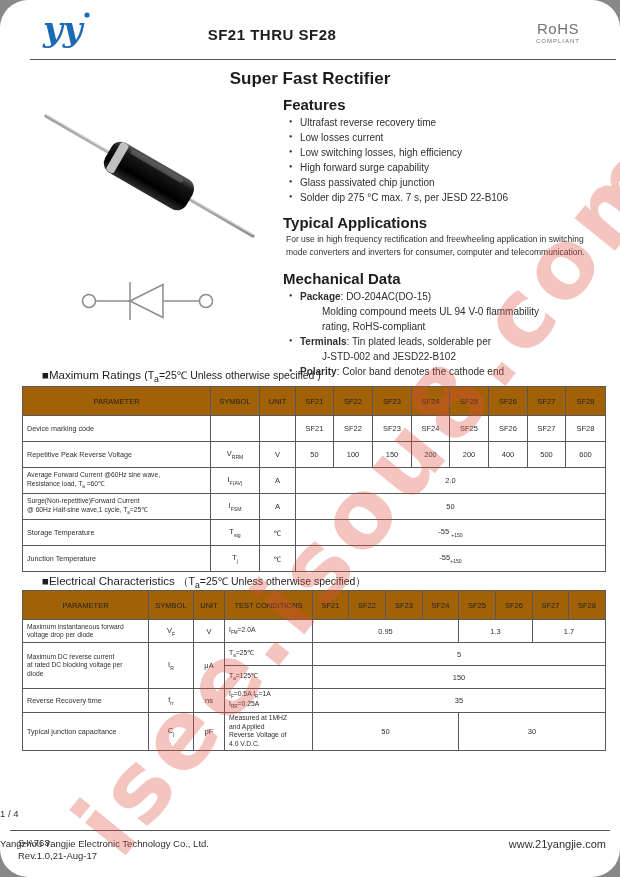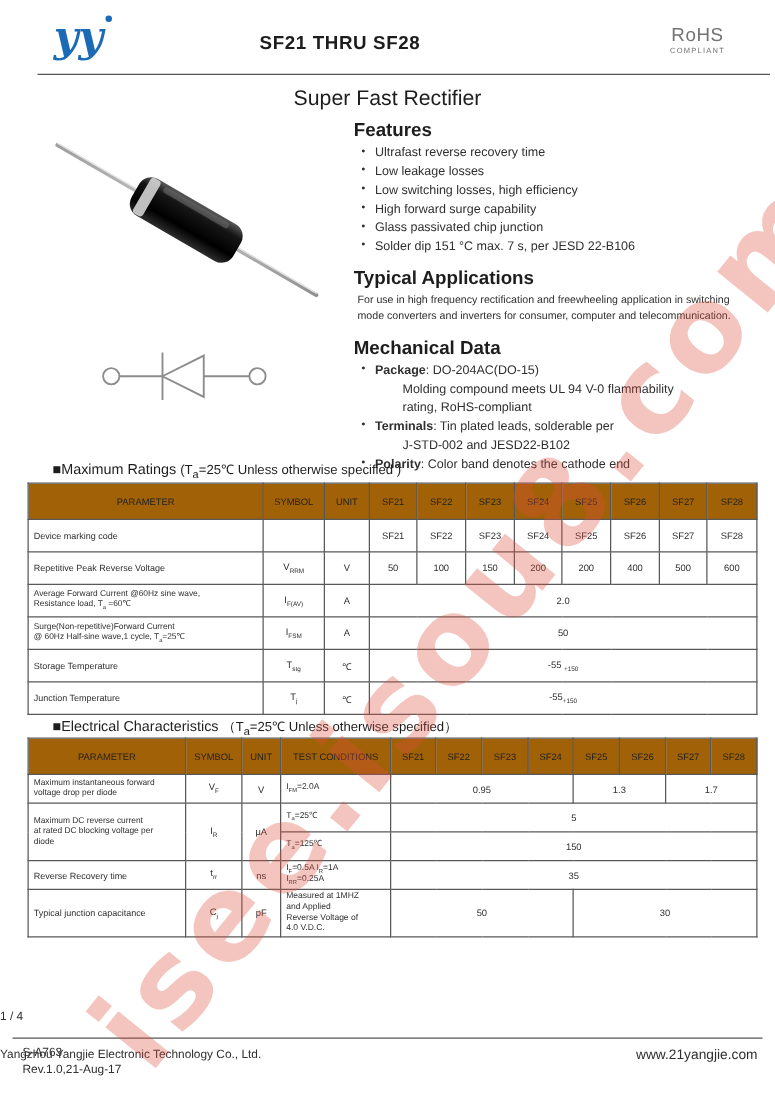--- a/index.html
+++ b/index.html
@@ -1,30 +1,31 @@
 <!DOCTYPE html>
 <html><head>
 <meta charset="utf-8">
 <style>
   html,body{margin:0;padding:0;background:#888;}
   .page{
     position:relative;width:620px;height:877px;background:#ffffff;
     font-family:"Liberation Sans",sans-serif;color:#2f2f2f;overflow:hidden;
     margin:0 auto;
+    border-radius:28px;
   }
   
   .logo-svg{position:absolute;left:42px;top:8px;width:64px;height:48px;}
   .part-title{position:absolute;left:0;top:26px;width:544px;text-align:center;
     font-size:15px;font-weight:bold;color:#1d1d1d;letter-spacing:.5px;}
   .rohs{position:absolute;right:40px;top:20px;text-align:center;color:#737373;}
   .rohs .r1{font-size:15px;letter-spacing:.5px;}
   .rohs .r2{font-size:6px;letter-spacing:1px;margin-top:1px;}
   .header-line{position:absolute;left:30px;right:4px;top:59px;border-top:1.6px solid #555;}
   .main-title{position:absolute;left:0;top:69px;width:620px;text-align:center;
-    font-size:17px;font-weight:normal;color:#1d1d1d;}
+    font-size:17px;font-weight:bold;color:#1d1d1d;}
   
   .photo-svg{position:absolute;left:28px;top:96px;width:250px;height:165px;}
   .symbol-svg{position:absolute;left:76px;top:270px;width:150px;height:62px;}
   
   .right-col{position:absolute;left:283px;top:96px;width:334px;}
   .sec-h{font-size:15px;font-weight:bold;color:#1d1d1d;margin:0 0 1px 0;}
   .blist{list-style:none;margin:2px 0 0 6px;padding:0;}
   .blist li{position:relative;padding-left:11px;font-size:10px;line-height:1.5;color:#2f2f2f;}
   .blist li::before{content:"●";position:absolute;left:0;top:2px;font-size:5.5px;}
   .apps-p{font-size:8.5px;line-height:1.5;margin:2px 0 0 3px;color:#2f2f2f;width:310px;}
@@ -111,25 +112,25 @@
       <path d="M54 31 L87 14.5 L87 47.5 Z"></path>
       <line x1="87" y1="31" x2="123.5" y2="31"></line>
       <circle cx="130" cy="31" r="6.5"></circle>
     </g>
   </svg>
 
   <div class="right-col">
     <div class="sec-h">Features</div>
     <ul class="blist">
         <li>Ultrafast reverse recovery time</li>
-        <li>Low leakage losses</li>
+        <li>Low losses current</li>
         <li>Low switching losses, high efficiency</li>
         <li>High forward surge capability</li>
         <li>Glass passivated chip junction</li>
-        <li>Solder dip 151 °C max. 7 s, per JESD 22-B106</li>
+        <li>Solder dip 275 °C max. 7 s, per JESD 22-B106</li>
       </ul>
     <div class="gap1"></div>
     <div class="sec-h">Typical  Applications</div>
     <p class="apps-p">For use in high frequency rectification and freewheeling application in switching mode converters and inverters for consumer, computer and telecommunication.</p>
     <div class="gap2"></div>
     <div class="sec-h">Mechanical Data</div>
     <ul class="blist mech">
         <li><span class="lbl">Package</span>: DO-204AC(DO-15)<span class="sub">Molding compound meets UL 94 V-0 flammability</span><span class="sub">rating, RoHS-compliant</span></li>
         <li><span class="lbl">Terminals</span>: Tin plated leads, solderable  per<span class="sub">J-STD-002 and JESD22-B102</span></li>
         <li><span class="lbl">Polarity</span>: Color band denotes the cathode end</li>

